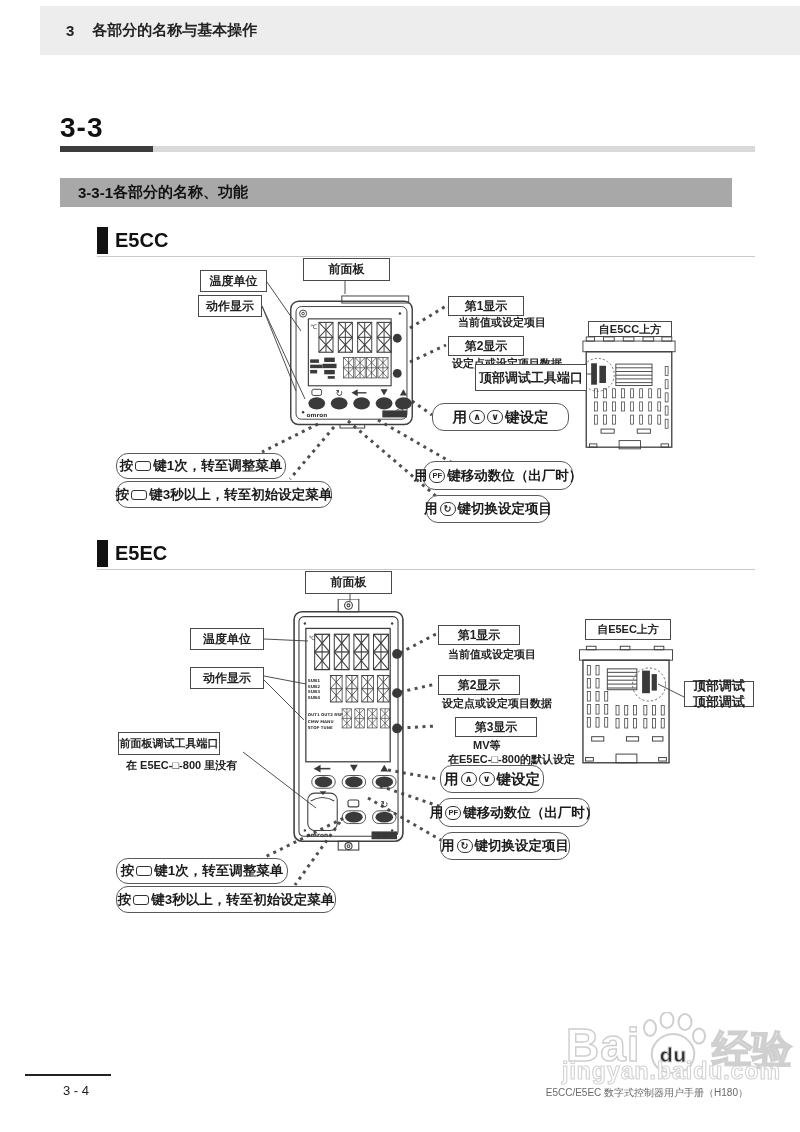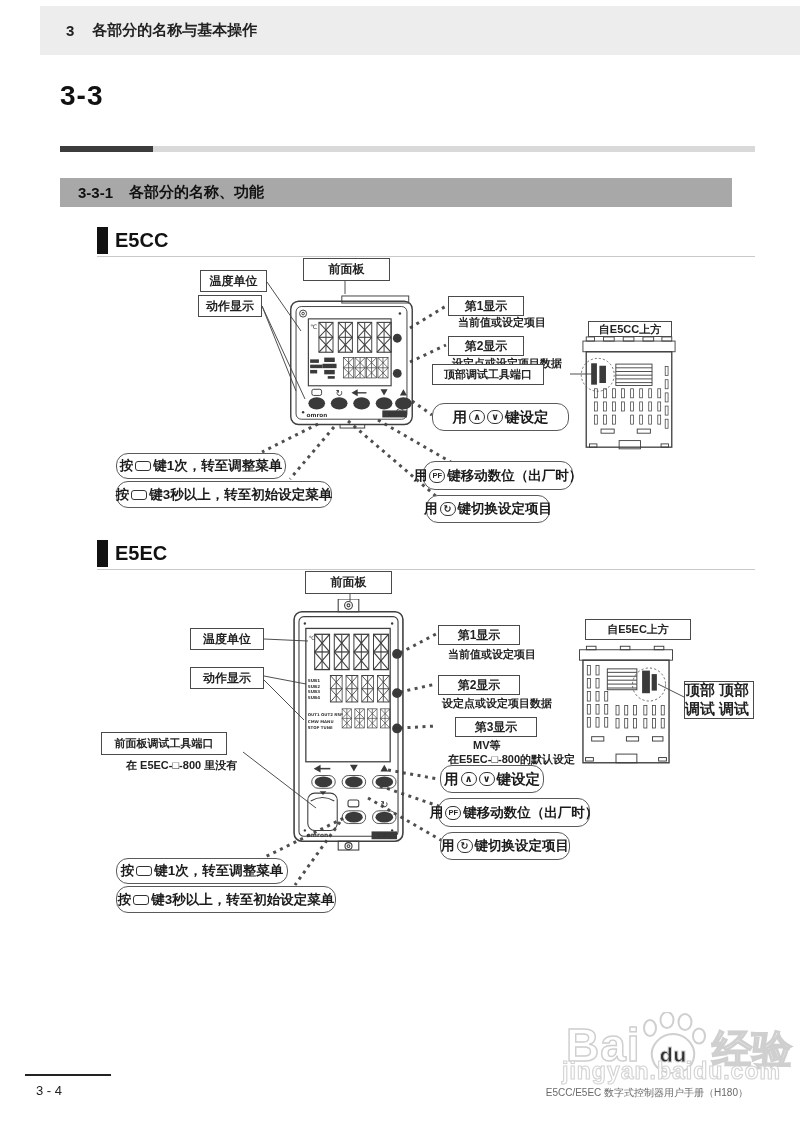--- a/index.html
+++ b/index.html
@@ -3,25 +3,25 @@
 <meta charset="utf-8">
 <style>
   html,body{margin:0;padding:0;background:#fff;}
   #page{position:relative;width:800px;height:1132px;background:#ffffff;overflow:hidden;
         font-family:"Liberation Sans","DejaVu Sans",sans-serif;color:#1a1a1a;}
   .abs{position:absolute;}
   
   .hdr{left:40px;top:6px;width:760px;height:49px;background:#ededed;display:flex;align-items:center;gap:18px;
        padding-left:26px;box-sizing:border-box;font-size:15px;font-weight:bold;color:#222;z-index:2;}
   
-  .title{left:60px;top:80px;display:flex;align-items:flex-end;gap:28px;font-size:28px;font-weight:bold;
+  .title{left:60px;top:112px;display:flex;align-items:flex-end;gap:28px;font-size:28px;font-weight:bold;
          letter-spacing:1px;color:#111;z-index:2;}
   .rule-dark{left:60px;top:146px;width:93px;height:6px;background:#3c3c3c;z-index:2;}
   .rule-light{left:153px;top:146px;width:602px;height:6px;background:#d9d9d9;z-index:2;}
-  .subbar{left:60px;top:178px;width:672px;height:29px;background:#a8a8a8;display:flex;align-items:center;gap:16px;
+  .subbar{left:60px;top:178px;width:672px;height:29px;background:#a8a8a8;display:flex;align-items:center;gap:0;
           padding-left:18px;box-sizing:border-box;font-size:15px;font-weight:bold;color:#111;z-index:2;}
   
   .sq{width:11px;background:#111;z-index:2;}
   .secname{font-size:20px;font-weight:bold;color:#111;z-index:2;}
   .secline{height:1px;background:#c9c9c9;z-index:1;}
   
   .box{border:1.3px solid #4a4a4a;background:#fff;display:flex;align-items:center;justify-content:center;
        font-size:12px;font-weight:bold;color:#222;box-sizing:border-box;z-index:3;}
   .desc{font-size:11px;font-weight:bold;color:#222;z-index:3;white-space:nowrap;}
   .rbox{border:1.6px solid #5a5a5a;border-radius:12px;background:#fff;display:flex;align-items:center;
@@ -34,21 +34,21 @@
   .keybox.pf{font-size:7.5px;letter-spacing:0;}
   .keybox.lvl{width:16px;height:10px;border-radius:3px;}
   
   svg text{font-family:"DejaVu Sans","Liberation Sans",sans-serif;fill:#333;}
   .ln{fill:none;stroke:#3f3f3f;stroke-width:1.1;}
   .lnb{fill:none;stroke:#3f3f3f;stroke-width:1.6;}
   .fillg{fill:#3a3a3a;stroke:none;}
   .slot{fill:none;stroke:#3f3f3f;stroke-width:0.9;}
   
   .pgrule{left:25px;top:1074px;width:86px;height:2px;background:#222;z-index:2;}
-  .pgnum{left:36px;top:1083px;width:80px;font-size:13px;color:#222;z-index:2;}
+  .pgnum{left:36px;top:1083px;width:80px;text-align:center;font-size:13px;color:#222;z-index:2;}
   .docttl{left:480px;top:1086px;width:268px;text-align:right;font-size:10px;color:#6a6a6a;z-index:4;}
   
   .wm{color:#ffffff;-webkit-text-stroke:1.4px #cfcfcf;text-shadow:0 0 1px #d8d8d8;font-weight:bold;z-index:3;}
   .wm-bai{left:566px;top:1018px;font-size:46px;letter-spacing:1px;}
   .wm-jy{left:712px;top:1022px;font-size:40px;}
   .wm-url{left:562px;top:1058px;font-size:23px;letter-spacing:1px;-webkit-text-stroke:1.1px #d4d4d4;}
 </style>
 </head>
 <body>
 
@@ -135,21 +135,21 @@
     <span>动作显示</span>
   </div>
   <div class="abs box" style="left:448px;top:296px;width:76px;height:20px">
     <span>第1显示</span>
   </div>
   <div class="abs desc" style="left:458px;top:315px">当前值或设定项目</div>
   <div class="abs box" style="left:448px;top:336px;width:76px;height:20px">
     <span>第2显示</span>
   </div>
   <div class="abs desc" style="left:452px;top:356px">设定点或设定项目数据</div>
-  <div class="abs box" style="left:432px;top:364px;width:112px;height:21px;font-size:11px">
+  <div class="abs box" style="left:475px;top:364px;width:112px;height:27px;font-size:13px">
     <span>顶部调试工具端口</span>
   </div>
   <div class="abs box" style="left:588px;top:321px;width:84px;height:16px;font-size:11px">
     <span>自E5CC上方</span>
   </div>
 
   <div class="abs rbox" style="left:432px;top:403px;width:137px;height:28px;font-size:14.5px">
     <span>用</span>
     <span class="keybox pill">∧</span>
     <span class="keybox pill">∨</span>
@@ -296,44 +296,44 @@
 
   <div class="abs box" style="left:305px;top:571px;width:87px;height:23px">
     <span>前面板</span>
   </div>
   <div class="abs box" style="left:190px;top:628px;width:74px;height:22px">
     <span>温度单位</span>
   </div>
   <div class="abs box" style="left:190px;top:667px;width:74px;height:22px">
     <span>动作显示</span>
   </div>
-  <div class="abs box" style="left:101px;top:732px;width:126px;height:23px;font-size:11px">
+  <div class="abs box" style="left:118px;top:732px;width:102px;height:23px;font-size:11px">
     <span>前面板调试工具端口</span>
   </div>
   <div class="abs desc" style="left:126px;top:758px">在 E5EC-□-800 里没有</div>
 
   <div class="abs box" style="left:438px;top:625px;width:82px;height:20px">
     <span>第1显示</span>
   </div>
   <div class="abs desc" style="left:448px;top:647px">当前值或设定项目</div>
   <div class="abs box" style="left:438px;top:675px;width:82px;height:20px">
     <span>第2显示</span>
   </div>
   <div class="abs desc" style="left:442px;top:696px">设定点或设定项目数据</div>
   <div class="abs box" style="left:455px;top:717px;width:82px;height:20px">
     <span>第3显示</span>
   </div>
   <div class="abs desc" style="left:473px;top:738px">MV等</div>
   <div class="abs desc" style="left:448px;top:752px">在E5EC-□-800的默认设定</div>
   <div class="abs desc" style="left:448px;top:766px">中无显示</div>
 
-  <div class="abs box" style="left:585px;top:619px;width:106px;height:21px;font-size:11px">
+  <div class="abs box" style="left:585px;top:619px;width:86px;height:21px;font-size:11px">
     <span>自E5EC上方</span>
   </div>
-  <div class="abs box" style="left:684px;top:681px;width:70px;height:38px;font-size:15px;flex-direction:row;line-height:1.25">
+  <div class="abs box" style="left:684px;top:681px;width:70px;height:26px;font-size:13px;flex-direction:column;line-height:1.25">
     <span>顶部调试</span>
     <span>顶部调试</span>
   </div>
 
   <div class="abs rbox" style="left:440px;top:765px;width:104px;height:28px;font-size:14.5px">
     <span>用</span>
     <span class="keybox pill">∧</span>
     <span class="keybox pill">∨</span>
     <span>键设定</span>
   </div>

